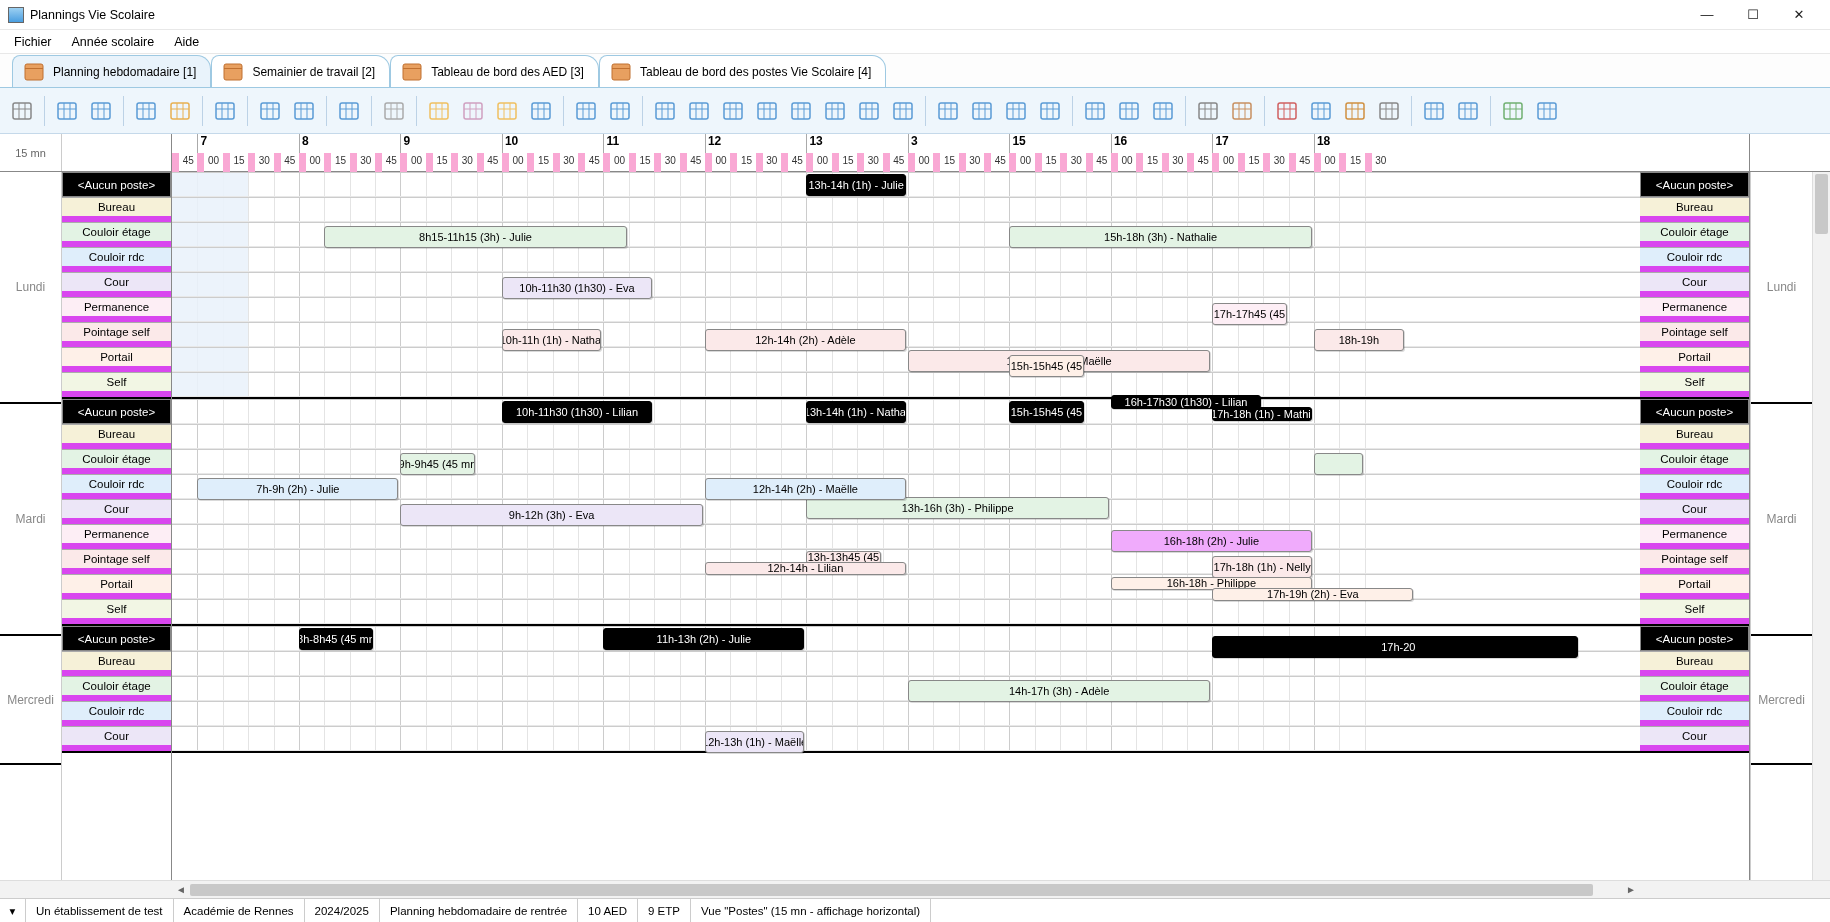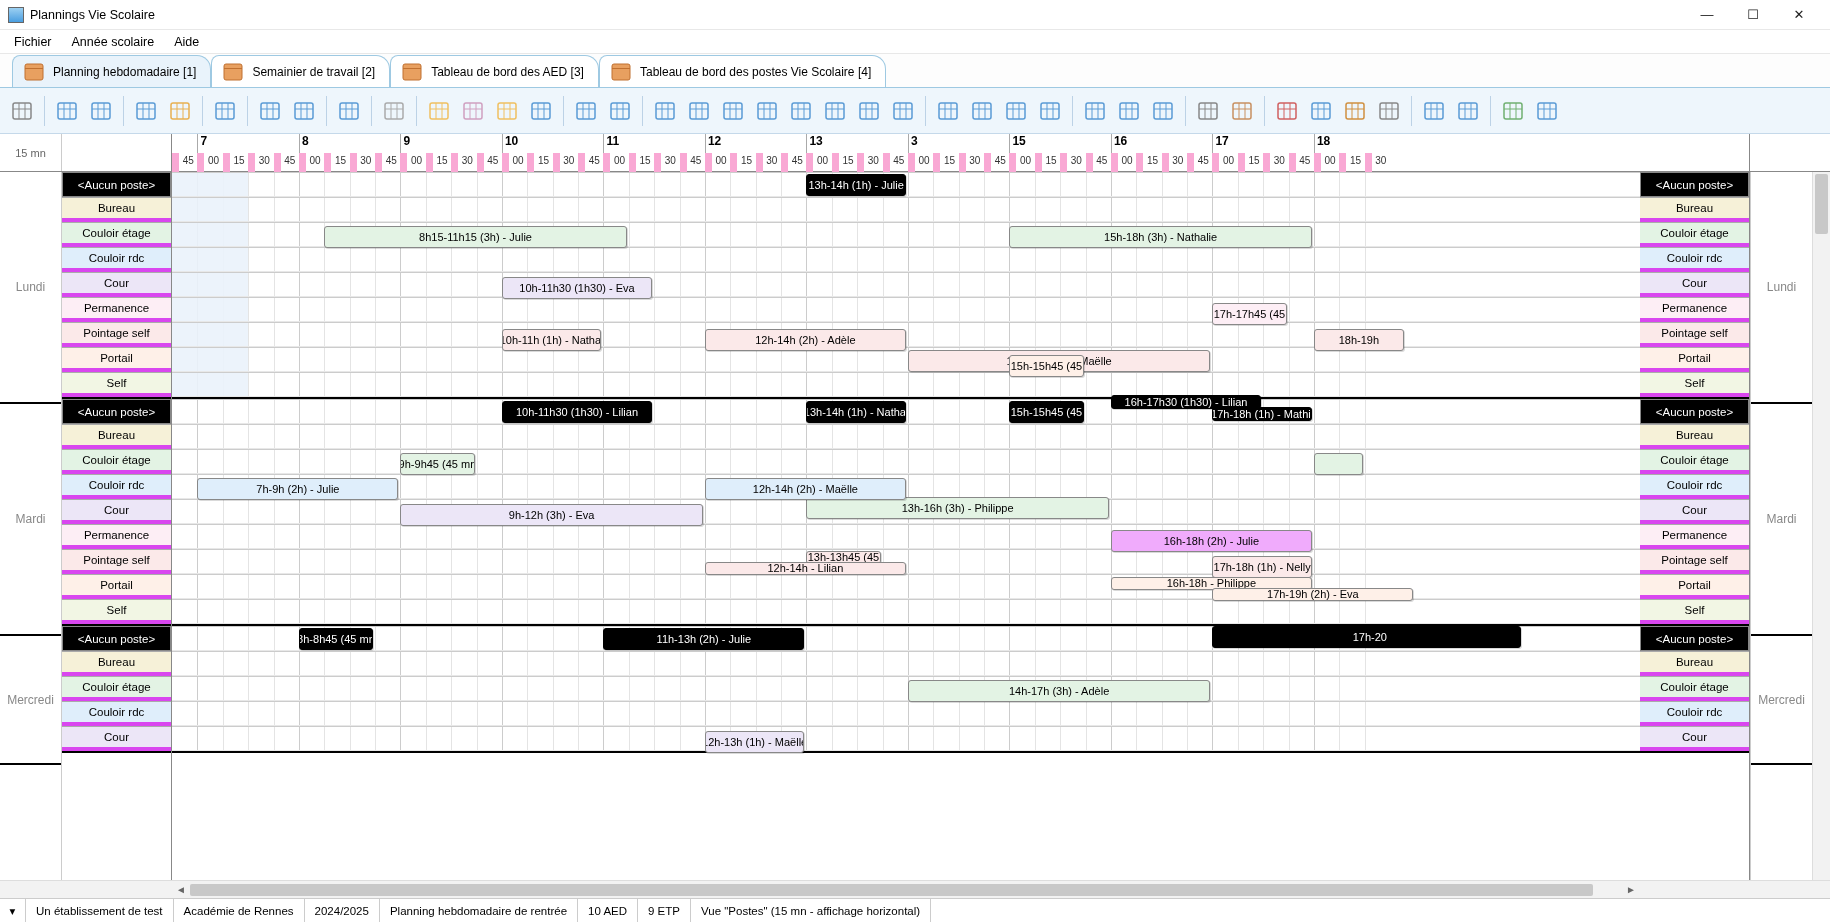--- a/index.html
+++ b/index.html
@@ -23,21 +23,21 @@
 .timehdr .rowlab-spacer{width:110px;border-right:1px solid #888}
 .timehdr .timecells{flex:1;position:relative}
 .hourrow{height:19px;display:flex;position:relative}
 .hourrow .hcell{position:absolute;top:0;height:19px;font-weight:600;font-size:12px;padding-left:2px;border-left:1px solid #aaa}
 .tickrow{height:19px;display:flex;position:relative;font-size:10px;color:#333}
 .tickrow .tcell{position:absolute;top:0;height:19px;text-align:center;border-left:7px solid #f9a8d4;padding-top:2px}
 .gridarea{flex:1;overflow:hidden;display:flex}
 .gridarea .daycol{width:62px;border-right:1px solid #ccc;display:flex;flex-direction:column}
 .gridarea .daylabel{flex:1;display:flex;align-items:center;justify-content:center;color:#888;font-size:12px;border-bottom:2px solid #000}
 .gridarea .rowscol{width:110px;border-right:1px solid #888;display:flex;flex-direction:column}
-.rowlab{height:25px;display:flex;align-items:center;justify-content:center;font-size:11.5px;border-bottom:4px solid #d946ef;border-top:1px solid #aaa}
+.rowlab{height:25px;display:flex;align-items:center;justify-content:center;font-size:11.5px;border-bottom:6px solid #d946ef;border-top:1px solid #aaa}
 .rowlab.noposte{background:#000;color:#fff;border:1px solid #888}
 .gridarea .chartcol{flex:1;position:relative;display:flex;flex-direction:column}
 .dayblock{position:relative;border-bottom:2px solid #000}
 .slotrow{height:25px;position:relative;border-bottom:1px solid #e8e8e8;border-top:1px solid #ccc}
 .gridlines{position:absolute;inset:0;pointer-events:none}
 .gridlines .vline{position:absolute;top:0;bottom:0;width:1px;background:#e4e4e4}
 .gridlines .vline.hour{background:#ccc}
 .task{position:absolute;top:1px;height:22px;border:1px solid #888;border-radius:3px;font-size:11px;display:flex;align-items:center;justify-content:center;overflow:hidden;white-space:nowrap;padding:0 4px;box-shadow:1px 1px 0 rgba(0,0,0,0.15)}
 .task.black{background:#000;color:#fff;border-color:#000}
 .gridarea .daycol2{width:62px;border-left:1px solid #ccc;display:flex;flex-direction:column}
@@ -782,21 +782,21 @@
             <div class="vline" style="left: 1167.25px;"></div>
             <div class="vline" style="left: 1192.62px;"></div>
           </div>
           <div class="slotrow"></div>
           <div class="slotrow"></div>
           <div class="slotrow"></div>
           <div class="slotrow"></div>
           <div class="slotrow"></div>
           <div class="task black" style="left: 126.875px; width: 74.125px; top: 2px;">8h-8h45 (45 mn</div>
           <div class="task black" style="left: 431.375px; width: 201px; top: 2px;">11h-13h (2h) - Julie</div>
-          <div class="task black" style="left: 1040.38px; width: 309px; top: 0; padding-left: 10px;">17h-20</div>
+          <div class="task black" style="left: 1040.38px; width: 366px; top: 10px; padding-left: 10px;">17h-20</div>
           <div class="task" style="left: 735.875px; width: 302.5px; top: 53.6px; background: rgb(227, 243, 228);">14h-17h (3h) - Adèle</div>
           <div class="task" style="left: 532.875px; width: 99.5px; top: 105.2px; background: rgb(236, 230, 247);">12h-13h (1h) - Maëlle</div>
         </div>
       </div>
     <div class="rowscol" id="rowscol-right">
         <div style="border-bottom: 2px solid rgb(0, 0, 0);">
           <div class="rowlab noposte">&lt;Aucun poste&gt;</div>
           <div class="rowlab" style="background: rgb(246, 241, 216);">Bureau</div>
           <div class="rowlab" style="background: rgb(227, 243, 228);">Couloir étage</div>
           <div class="rowlab" style="background: rgb(223, 238, 251);">Couloir rdc</div>

